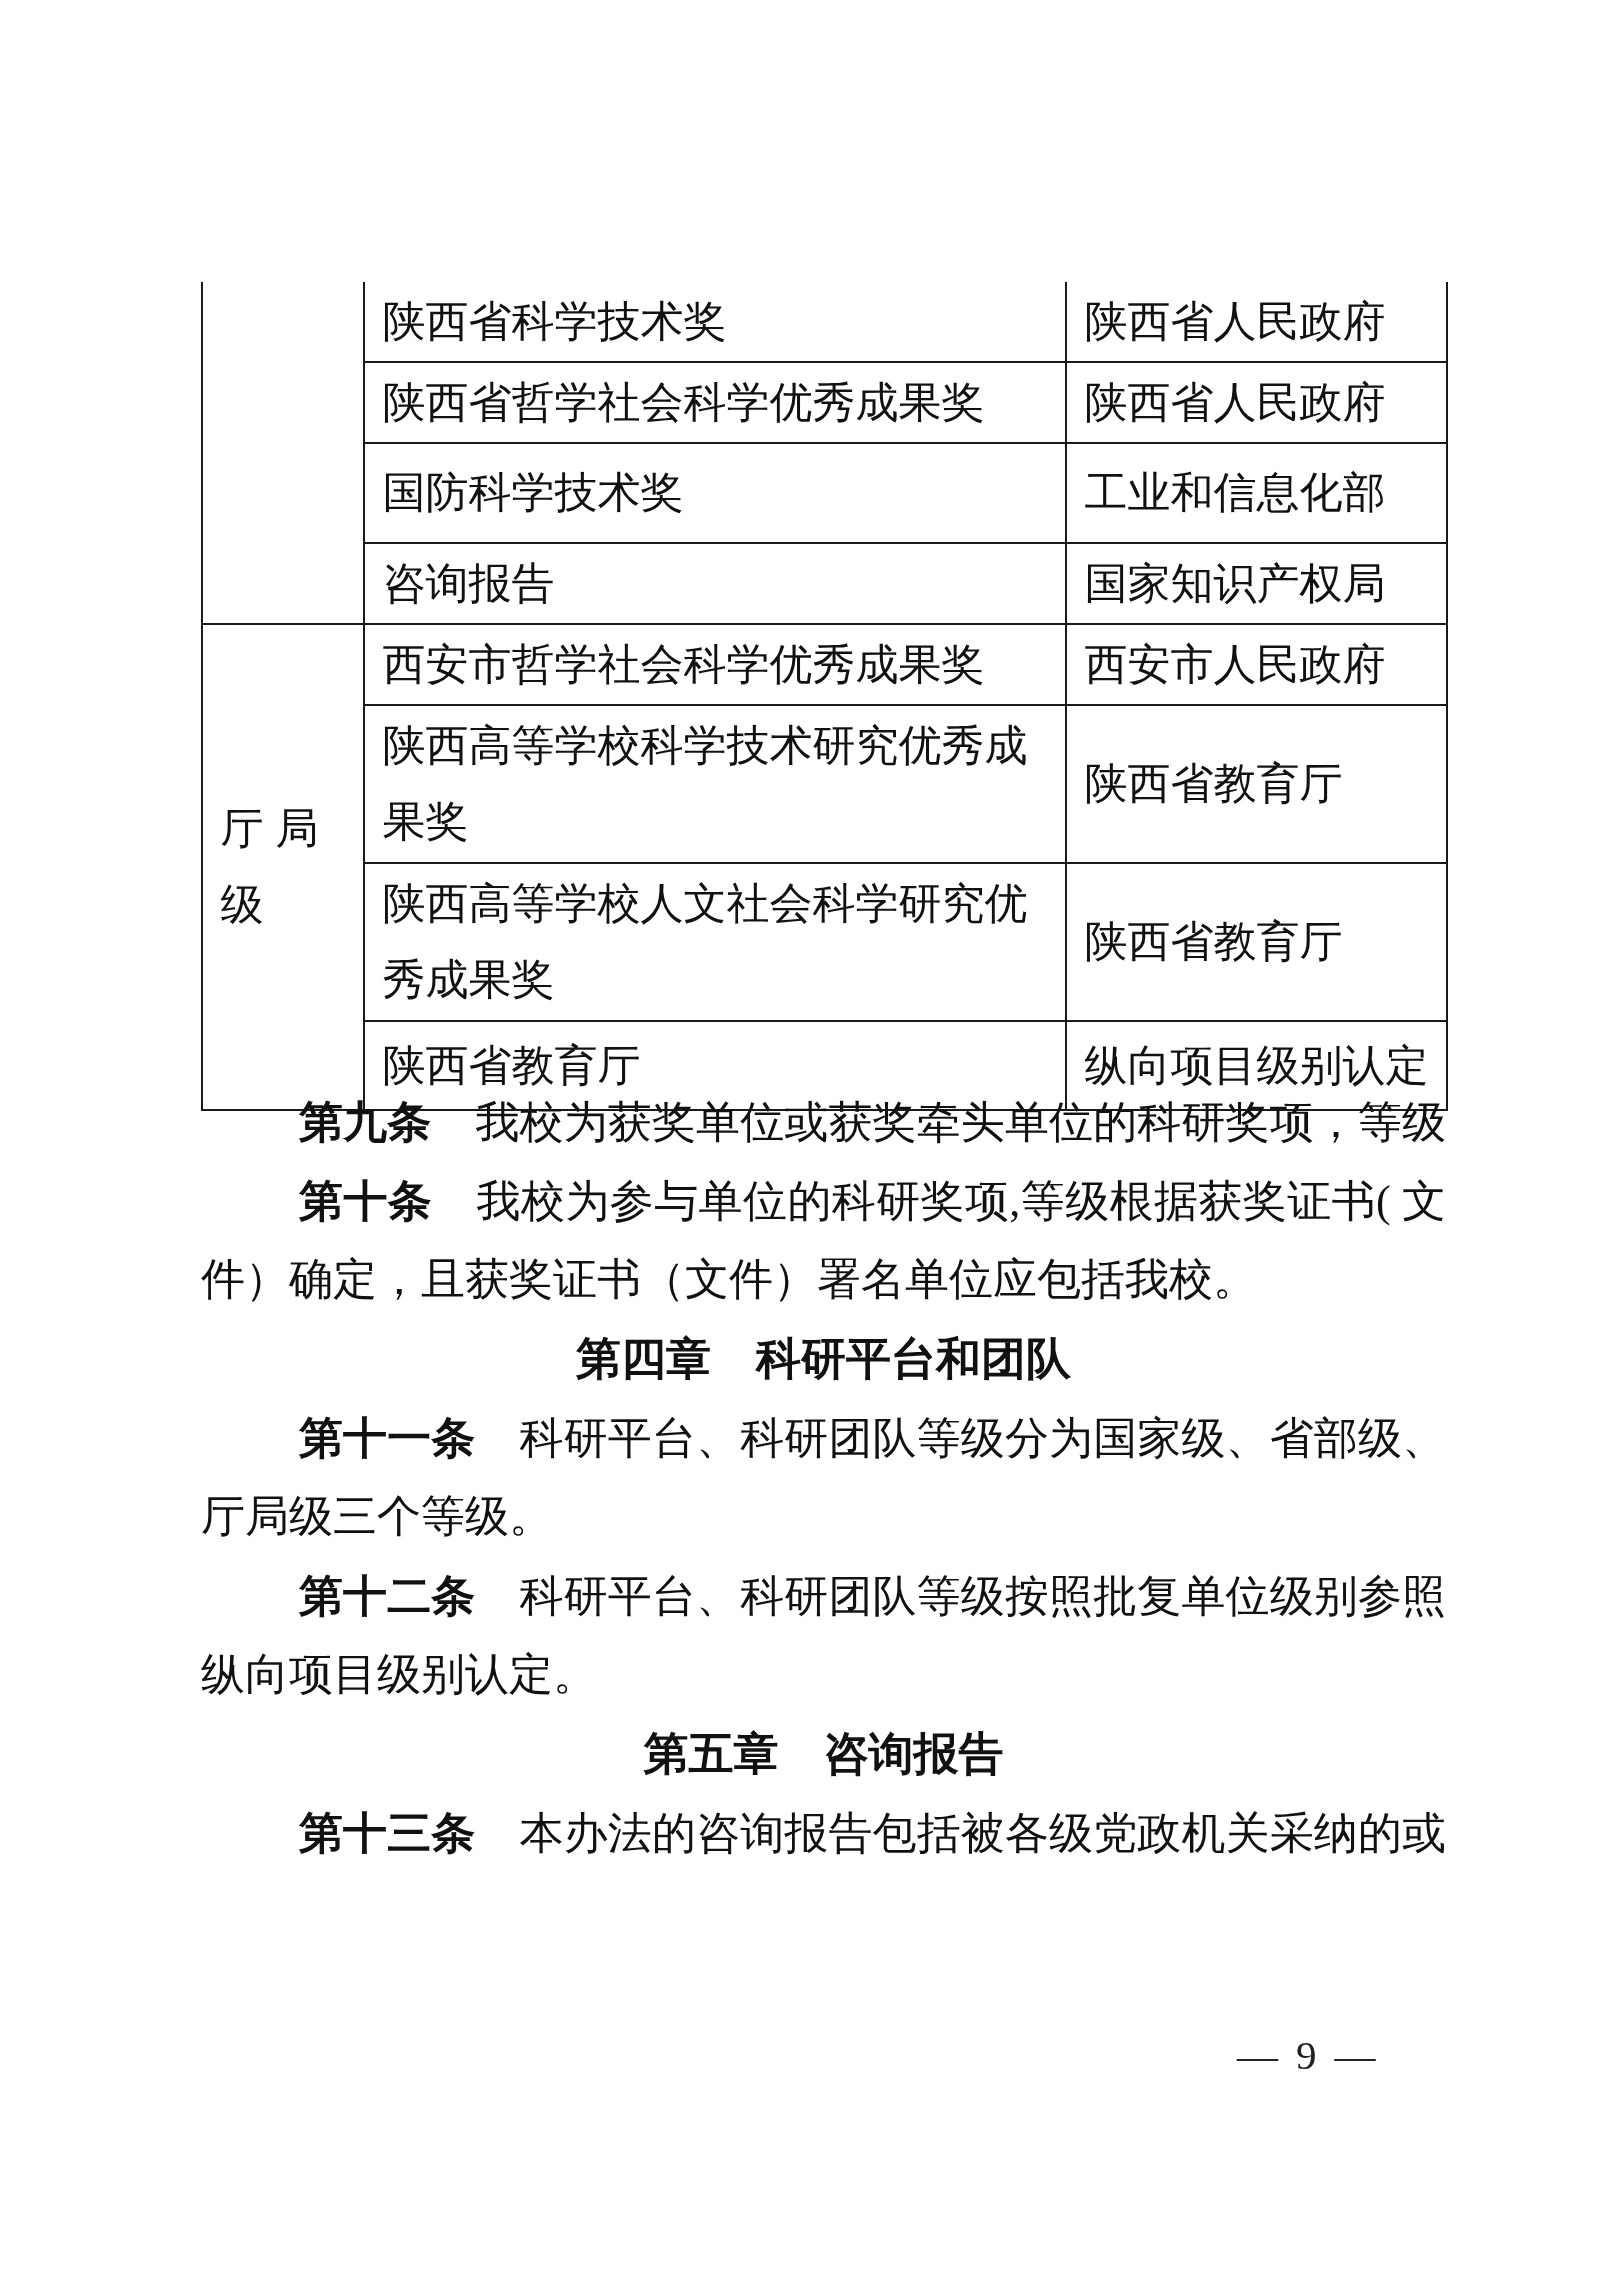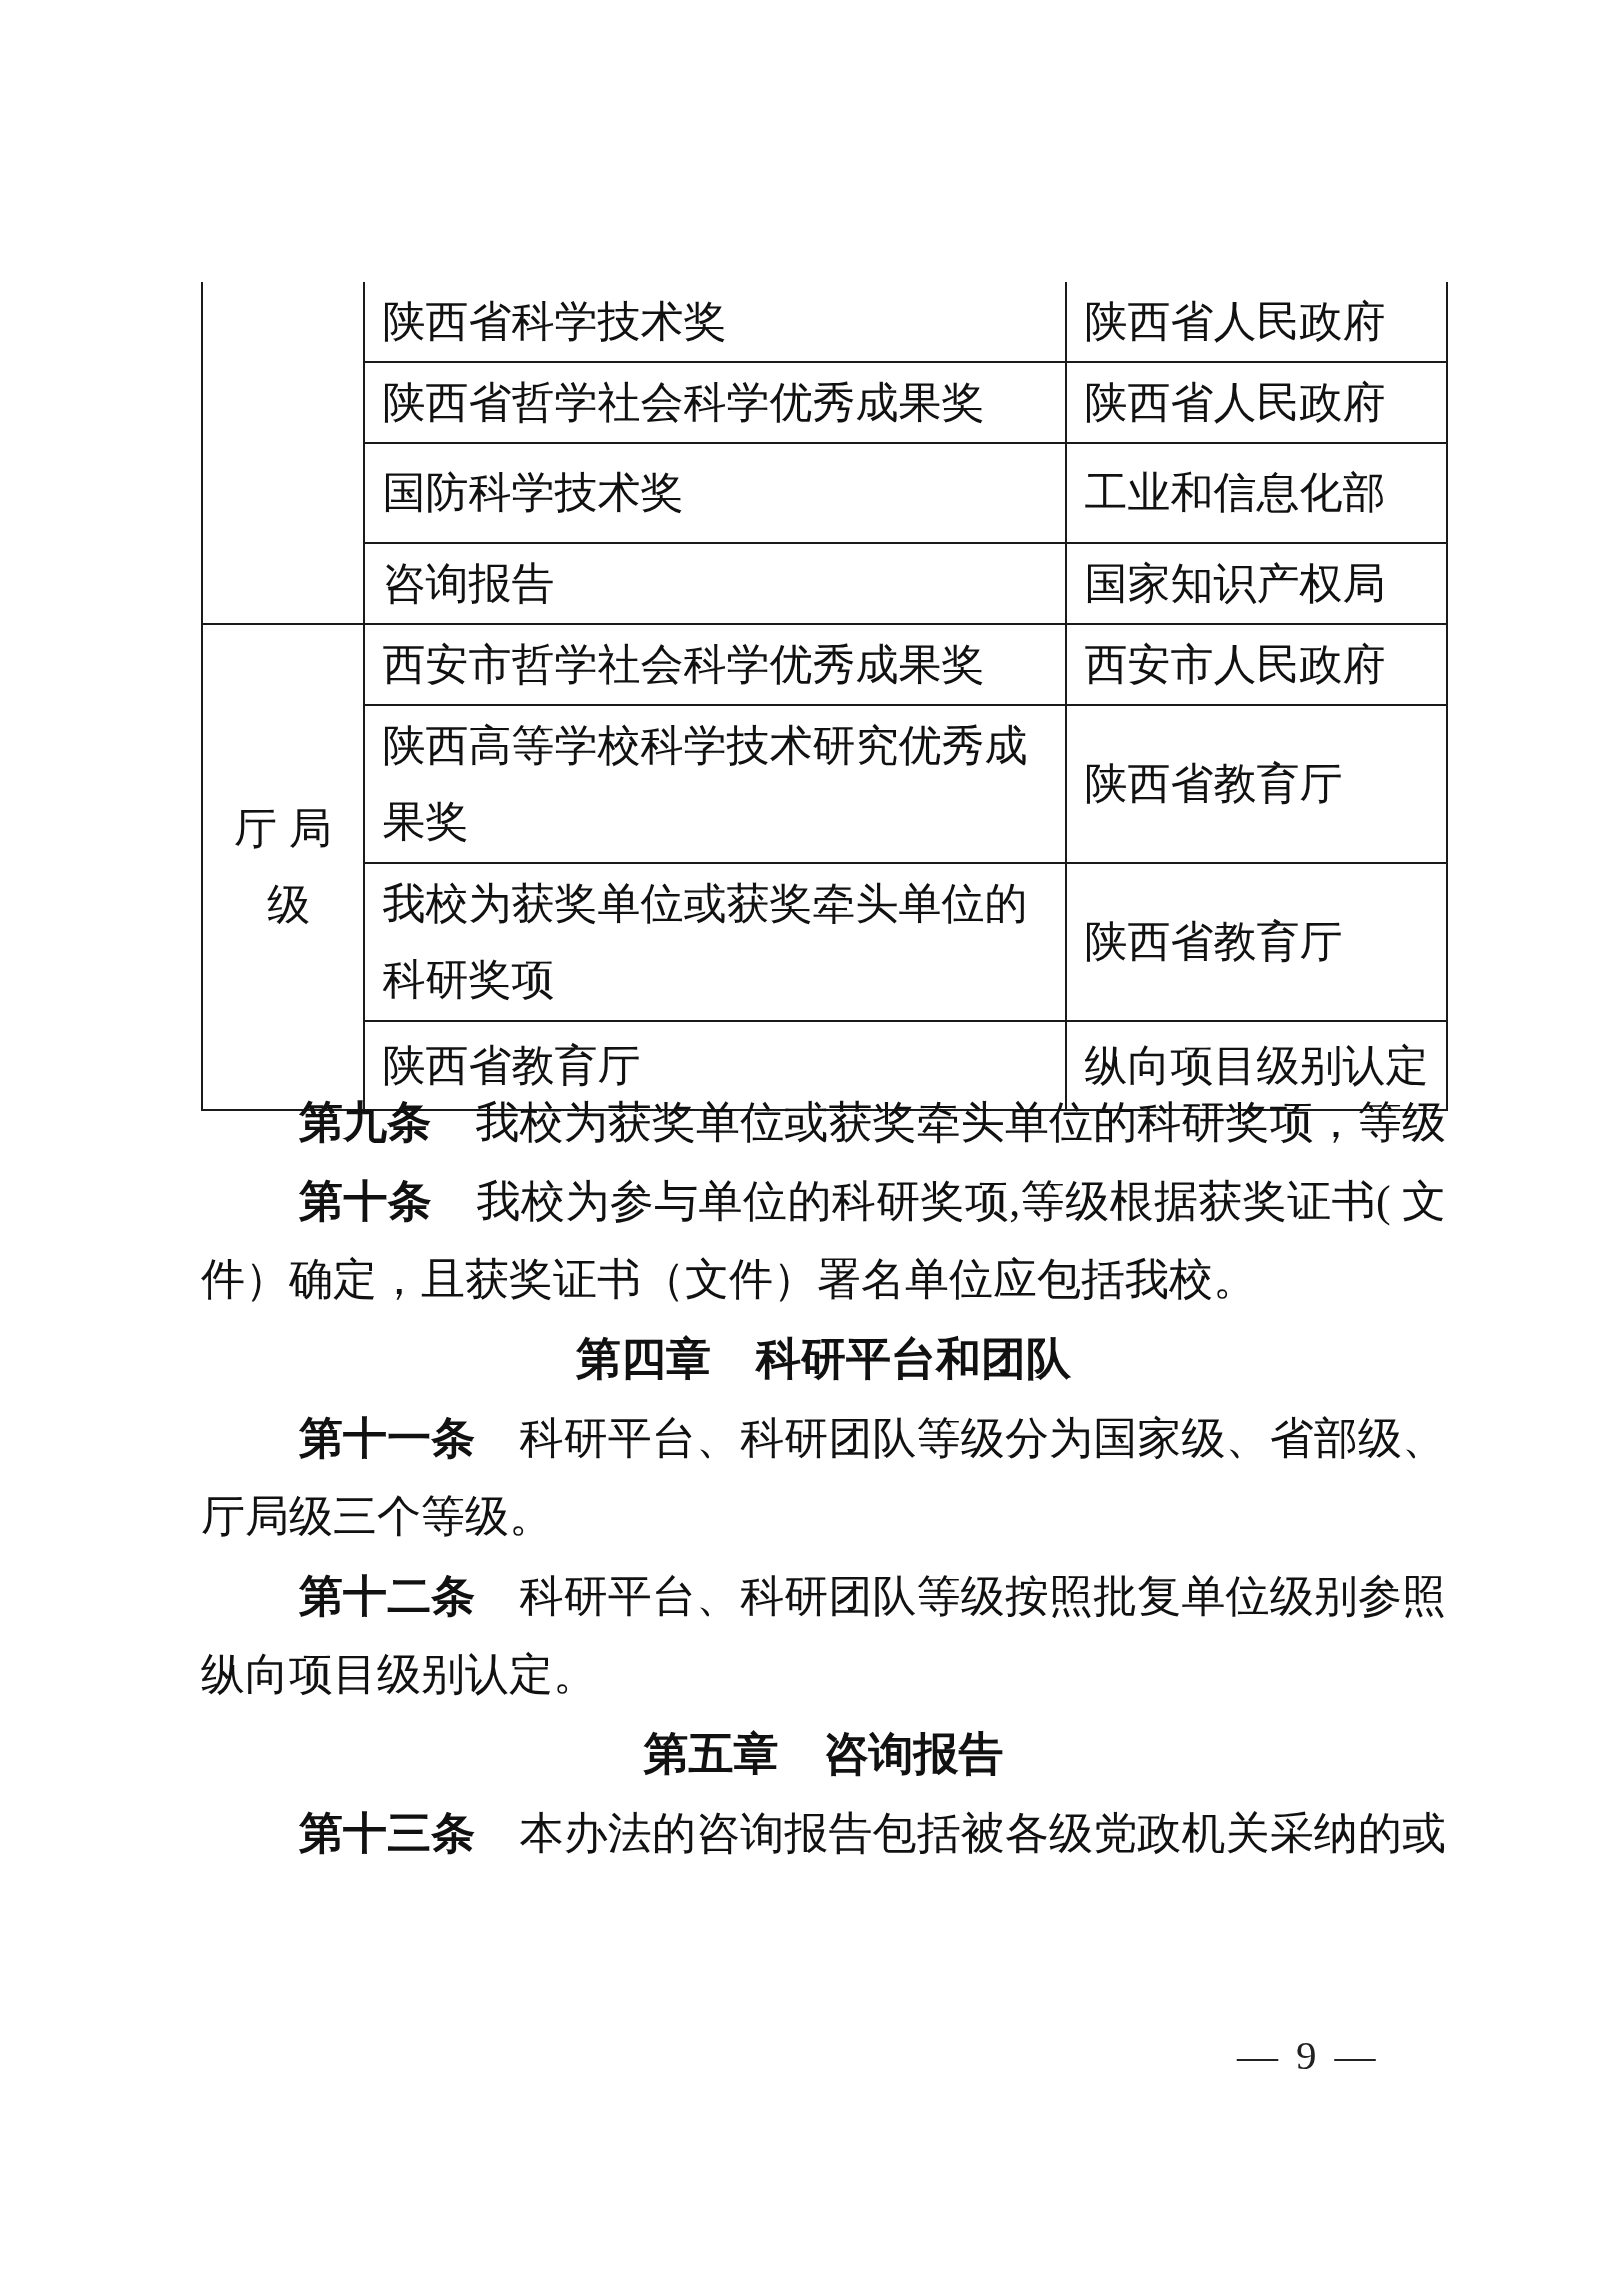--- a/index.html
+++ b/index.html
@@ -21,21 +21,21 @@
   table.award-table td{
     border:2px solid #1a1a1a;
     font-size:43px;
     line-height:76px;
     vertical-align:middle;
     padding:0 5.9px 0 17.6px;
     overflow:hidden;
   }
   table.award-table tr.first-row td{border-top:none;}
   td.level-cell{
-    padding:0;text-align:center;margin-top:24px;
+    padding:0;text-align:left;margin-top:24px;
   }
   td.level-cell span{letter-spacing:11.8px;margin-right:-11.8px;}
   
   .text-block{
     position:absolute;left:201px;top:1082px;width:1245px;
   }
   .line{
     height:79px;line-height:79px;font-size:44px;
     white-space:pre-wrap;
   }
@@ -88,21 +88,21 @@
     <tr style="height:81px">
       <td class="level-cell" rowspan="4"><span>厅局级</span></td>
       <td class="award-cell">西安市哲学社会科学优秀成果奖</td>
       <td class="agency-cell">西安市人民政府</td>
     </tr>
     <tr style="height:158px">
       <td class="award-cell">陕西高等学校科学技术研究优秀成果奖</td>
       <td class="agency-cell">陕西省教育厅</td>
     </tr>
     <tr style="height:158px">
-      <td class="award-cell">我校为获奖单位或获奖牵头单位的科研奖项</td>
+      <td class="award-cell">陕西高等学校人文社会科学研究优秀成果奖</td>
       <td class="agency-cell">陕西省教育厅</td>
     </tr>
     <tr style="height:89px">
       <td class="award-cell">陕西省教育厅</td>
       <td class="agency-cell">纵向项目级别认定</td>
     </tr>
   </tbody>
     </table>
 </div>
 

